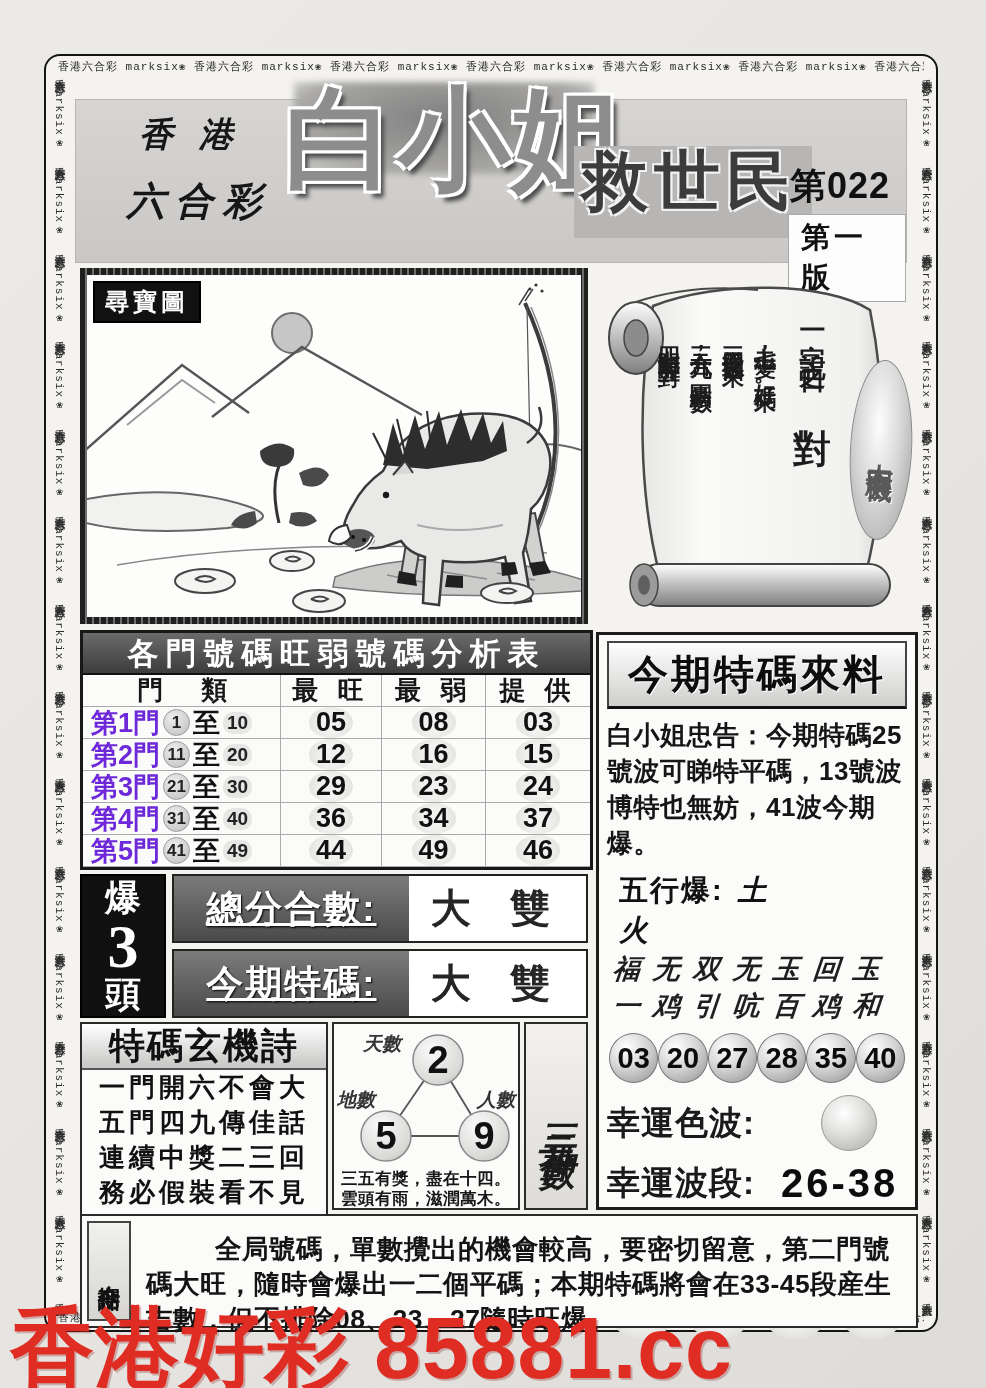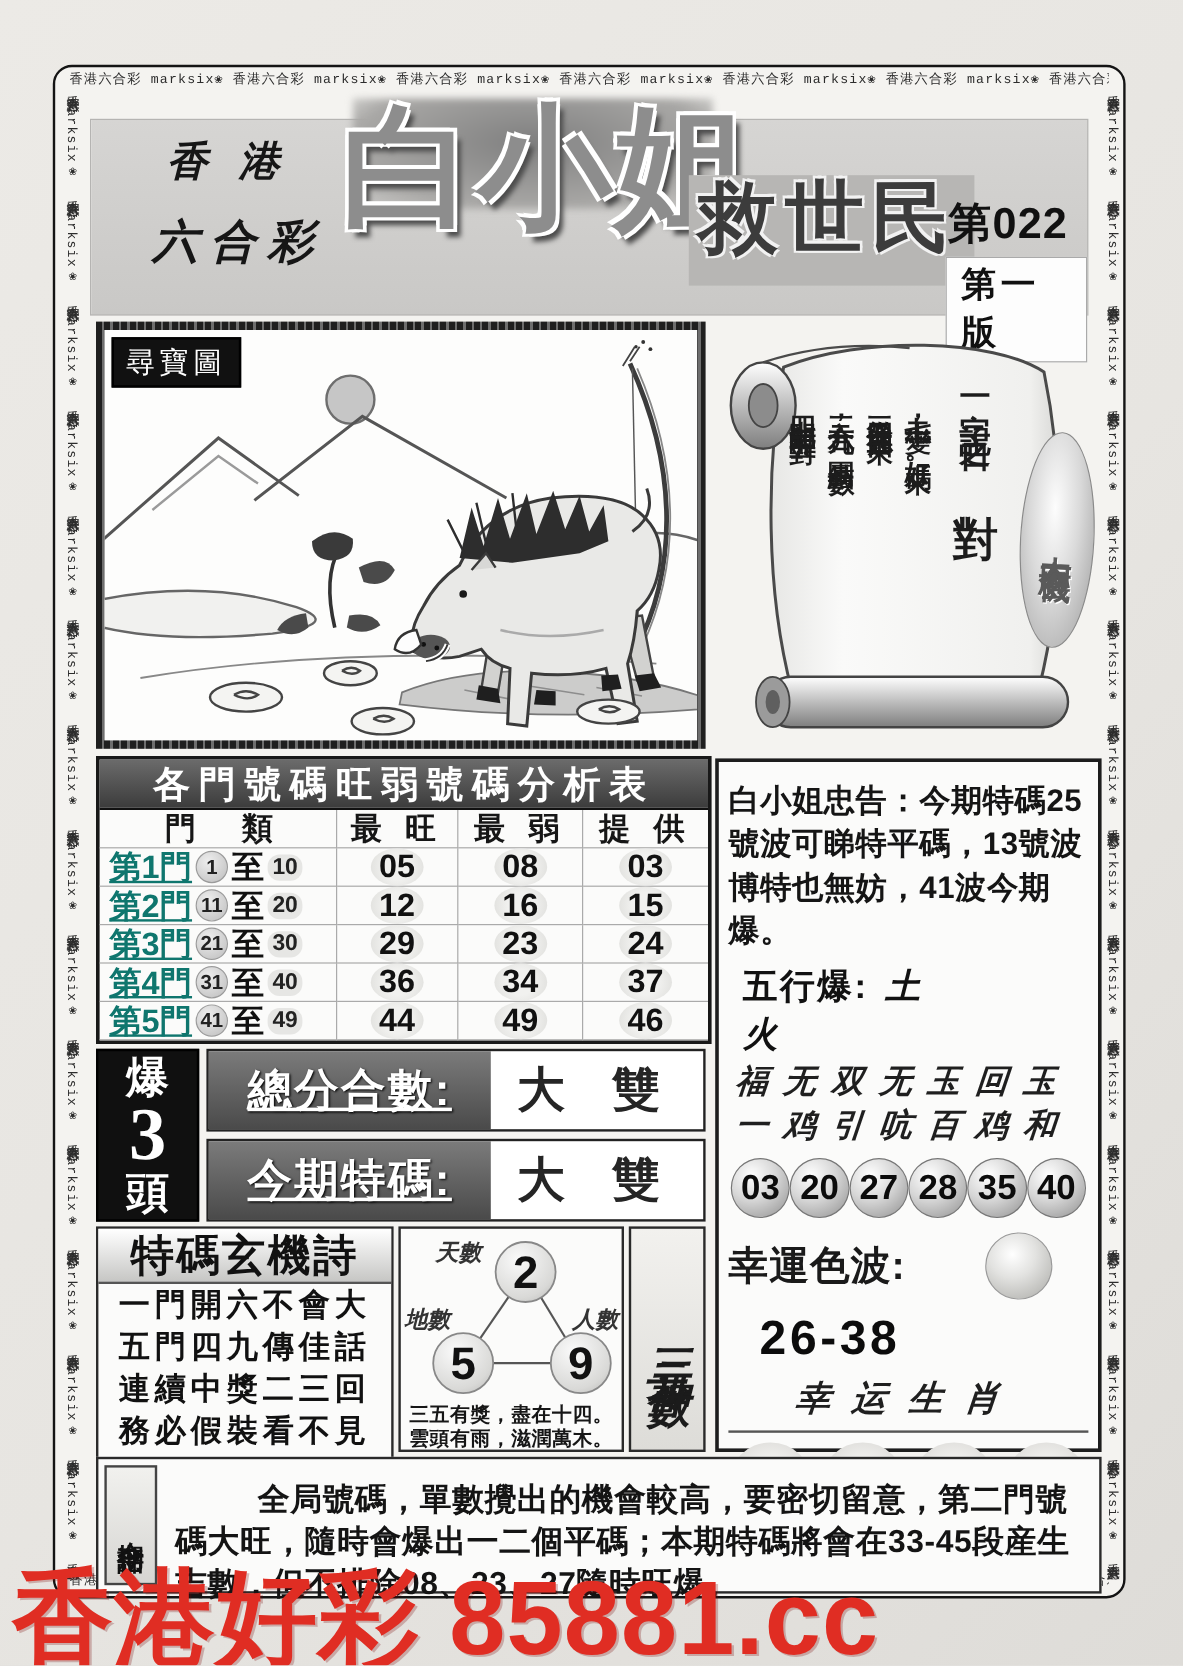--- a/index.html
+++ b/index.html
@@ -36,21 +36,21 @@
     text-shadow:-2px -2px 0 #f2f2f2,2px -2px 0 #f2f2f2,-2px 2px 0 #f2f2f2,2px 2px 0 #f2f2f2; }
   .issue { position:absolute; left:714px; top:62px; font-size:36px; font-weight:900; color:#111; letter-spacing:1px; }
   .edition { position:absolute; left:712px; top:114px; background:#fdfdfd; border:1px solid #aaa;
     font-size:29px; font-weight:900; color:#111; padding:3px 12px; letter-spacing:4px; }
 
   
   .pic-box { position:absolute; left:16px; top:194px; width:508px; height:356px;
     background:repeating-linear-gradient(90deg,#1f1f1f 0 5px,#6e6e6e 5px 7px); padding:7px; }
   .pic-inner { position:relative; width:100%; height:100%; background:#fdfdfc; overflow:hidden; }
   .pic-label { position:absolute; left:6px; top:6px; background:#111; color:#fff; font-size:24px;
-    font-weight:400; padding:3px 10px; letter-spacing:4px; z-index:3; border:2px solid #000; }
+    font-weight:700; padding:3px 10px; letter-spacing:4px; z-index:3; border:2px solid #000; }
 
   
   .scroll-zone { position:absolute; left:534px; top:194px; width:320px; height:362px; }
   .scroll-col { position:absolute; writing-mode:vertical-rl; text-orientation:upright;
     font-family:"Liberation Serif","DejaVu Serif",serif; color:#1c1c1c; font-weight:700; }
   .s-head { font-size:26px; letter-spacing:8px; }
   .s-key  { font-size:38px; font-weight:900; margin-top:26px; display:inline-block; }
   .s-line { font-size:22px; letter-spacing:3px; }
   .badge { position:absolute; left:252px; top:92px; width:62px; height:180px; border-radius:50%;
     background:radial-gradient(ellipse at 45% 35%,#fdfdfd 0%,#d9d9d9 45%,#9f9f9f 100%);
@@ -60,21 +60,21 @@
 
   
   .tbl { position:absolute; left:16px; top:556px; width:513px; height:240px; border:3px solid #181818; background:#fbfbfa; }
   .tbl-title { height:42px; background:linear-gradient(180deg,#6b6b6b,#3c3c3c); color:#fff; font-size:31px;
     font-weight:900; letter-spacing:7px; text-align:center; line-height:42px; border-bottom:2px solid #111; }
   .tbl-grid { display:grid; grid-template-columns:39% 20% 20.5% 20.5%; }
   .tbl-grid > div { height:32px; display:flex; align-items:center; justify-content:center; border-bottom:1px solid #aaa; }
   .tbl-grid > .c1 { justify-content:flex-start; padding-left:8px; border-right:1px solid #aaa; }
   .tbl-grid > .c2, .tbl-grid > .c3 { border-right:1px solid #aaa; }
   .th { font-size:26px; font-weight:900; color:#161616; letter-spacing:6px; }
-  .door { font-size:27px; font-weight:900; color:#0f766e;text-decoration:underline; }
+  .door { font-size:27px; font-weight:900; color:#6d28d9; }
   .numc { display:inline-flex; width:27px; height:27px; border-radius:50%; margin:0 3px;
     background:radial-gradient(circle at 38% 32%,#eee,#bdbdbd); border:1px solid #9b9b9b;
     align-items:center; justify-content:center; font-size:17px; font-weight:700; color:#222; }
   .zhi { font-size:27px; font-weight:900; color:#111; }
   .numo { font-size:19px; font-weight:700; color:#222; background:#e6e6e4; border-radius:10px; padding:0 4px; margin-left:3px; }
   .val { font-size:27px; font-weight:700; color:#111; background:radial-gradient(circle,#f1f1ef 40%,#ddddda);
     border-radius:50%; min-width:44px; text-align:center; }
 
   
   .burst { position:absolute; left:16px; top:800px; width:508px; height:144px; display:flex; gap:6px; }
@@ -419,39 +419,41 @@
       </svg>
       <div class="tri-cap">三五有獎，盡在十四。</div>
       <div class="tri-cap">雲頭有雨，滋潤萬木。</div>
     </div>
 
     <div class="sanyuan">
       <span>三元神數</span>
     </div>
 
     <div class="special">
+      <div class="sp-title">今期特碼來料</div>
       <div class="sp-advice">白小姐忠告：今期特碼25號波可睇特平碼，13號波博特也無妨，41波今期爆。</div>
       <div class="sp-wuxing">
         <span>五行爆:</span><span class="wx">土　火</span>
       </div>
       <div class="hand sp-hand">福无双无玉回玉</div>
       <div class="hand sp-hand">一鸡引吭百鸡和</div>
       <div class="balls">
         <span class="ball">03</span>
         <span class="ball">20</span>
         <span class="ball">27</span>
         <span class="ball">28</span>
         <span class="ball">35</span>
         <span class="ball">40</span>
       </div>
       <div class="lucky-color">
         <span class="lab">幸運色波:</span>
         <span class="color-ball"></span>
       </div>
       <div class="lucky-band">
+        <span class="lab">幸運波段:</span>
         <span class="bandv">26-38</span>
       </div>
       <div class="hand sp-zhand">幸运生肖</div>
       <div class="zrow">
         <span class="zod">
             <span>牛</span>
           </span>
         <span class="zod">
             <span>龍</span>
           </span>

